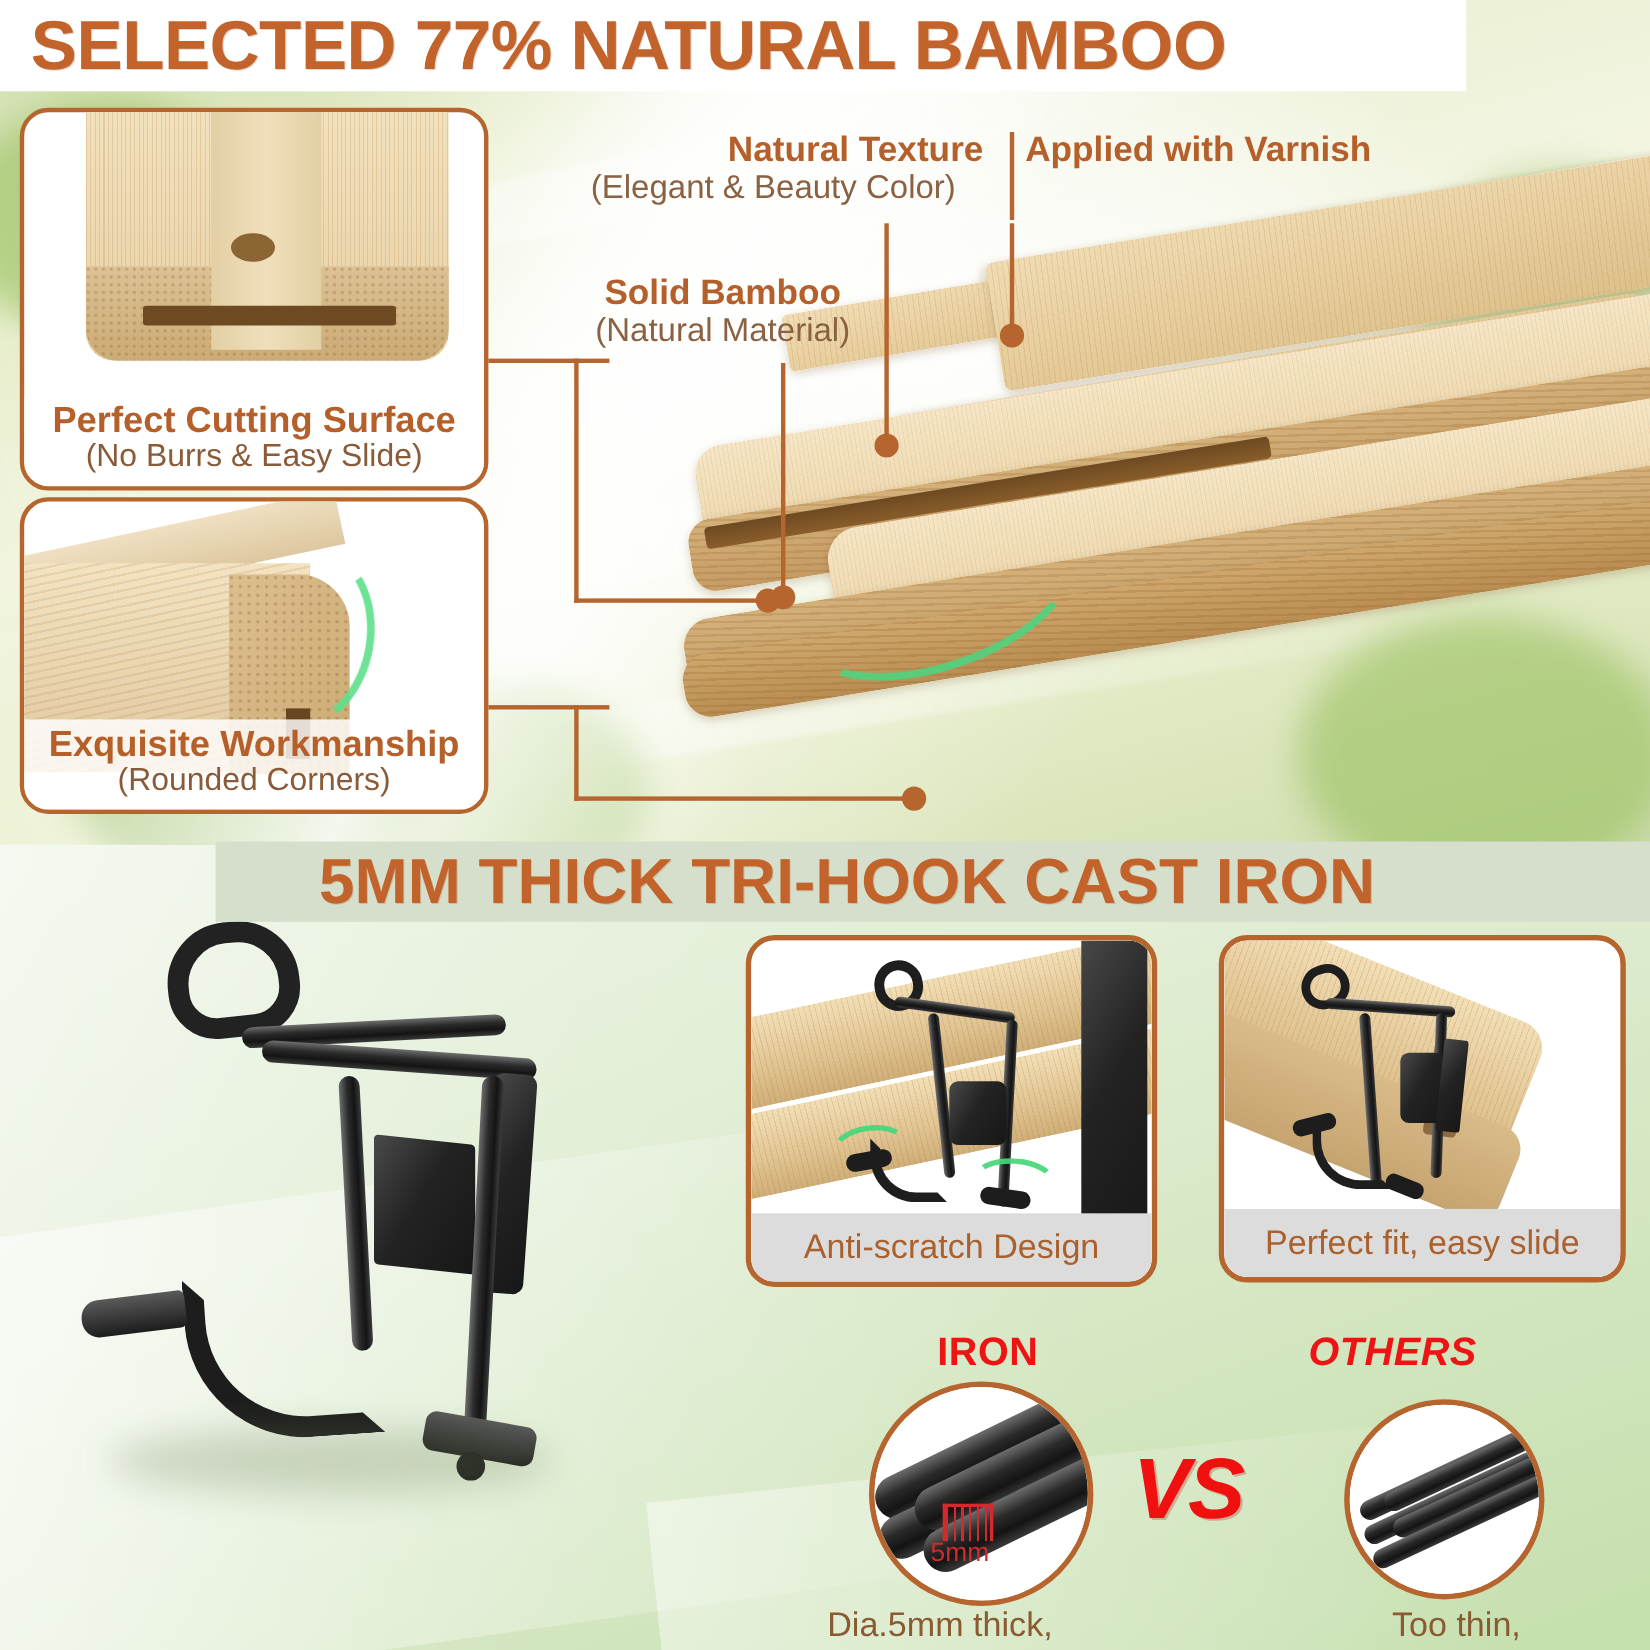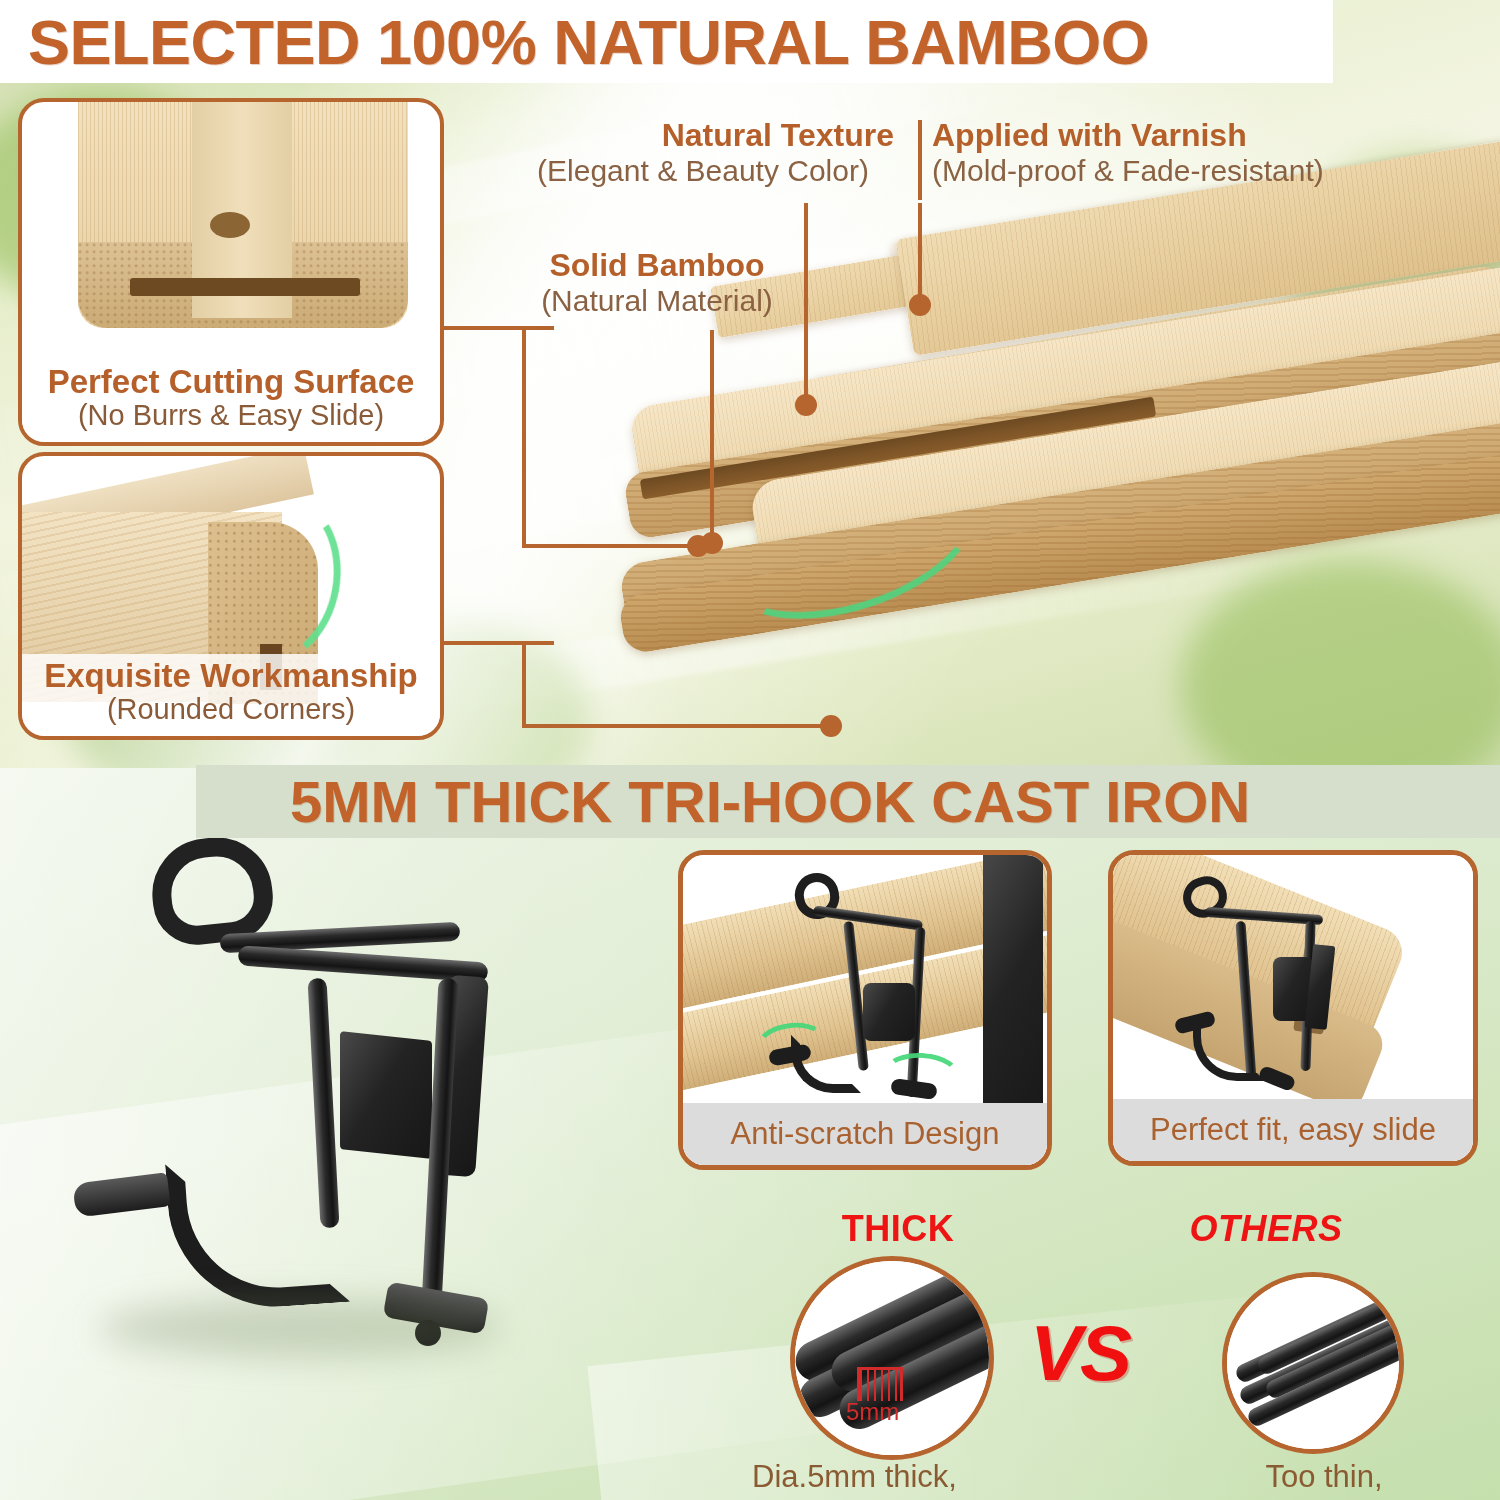--- a/index.html
+++ b/index.html
@@ -291,30 +291,29 @@
       </div>
     </div>
 
     <div class="callout" style="left:512px; top:118px;">
       <div class="co-main" style="text-align:right; width:382px;">Natural Texture</div>
       <div class="co-sub" style="text-align:center; width:382px;">(Elegant &amp; Beauty Color)</div>
     </div>
 
     <div class="callout" style="left:932px; top:118px;">
       <div class="co-main">Applied with Varnish</div>
-      <div class="co-sub">(Mold-proof &amp; Fade-resistant)</div>
     </div>
 
     <div class="callout" style="left:528px; top:248px;">
       <div class="co-main" style="text-align:center; width:258px;">Solid Bamboo</div>
       <div class="co-sub" style="text-align:center; width:258px;">(Natural Material)</div>
     </div>
 
     <div class="title-bar-1">
-      <div class="title-1">SELECTED 100% NATURAL BAMBOO</div>
+      <div class="title-1">SELECTED 77% NATURAL BAMBOO</div>
     </div>
   </div>
 
   <div class="sec-hook">
     <div class="hook-sheen"></div>
     <div class="hook-sheen2"></div>
 
     <div style="position:absolute; left:60px; top:60px; width:540px; height:620px;">
 
       <div style="position:absolute; left:92px; top:10px; width:120px; height:105px; border:19px solid #222;
@@ -384,21 +383,21 @@
         <div style="position:absolute; left:80px; top:160px; width:72px; height:66px; border:8px solid #1e1e1e;
                     border-top-color:transparent; border-right-color:transparent; border-radius:0 0 0 44px;"></div>
         <div style="position:absolute; left:62px; top:160px; width:40px; height:15px; border-radius:7px; background:#1d1d1d; transform:rotate(-14deg);"></div>
         <div style="position:absolute; left:146px; top:216px; width:36px; height:15px; border-radius:7px; background:#1d1d1d; transform:rotate(22deg);"></div>
       </div>
       <div class="pcap">
         <span class="pcap-txt">Perfect fit, easy slide</span>
       </div>
     </div>
 
-    <div class="cmp-label" style="left:808px; top:440px; width:180px; text-align:center;">THICK</div>
+    <div class="cmp-label" style="left:808px; top:440px; width:180px; text-align:center;">IRON</div>
     <div class="cmp-circle" style="left:790px; top:488px; width:204px; height:204px;">
       <div style="position:absolute; inset:0; background:#fff; overflow:hidden;">
         <div class="rod" style="left:-10px; top:34px; width:250px; height:40px; transform:rotate(-26deg);"></div>
         <div class="rod" style="left:-6px; top:70px; width:250px; height:40px; transform:rotate(-26deg);"></div>
         <div class="rod" style="left:26px; top:44px; width:250px; height:40px; transform:rotate(-26deg);"></div>
         <div class="rod" style="left:34px; top:82px; width:250px; height:40px; transform:rotate(-26deg);"></div>
         <div style="position:absolute; left:62px; top:106px; width:46px; height:34px;
                     border-left:3px solid #d12b2b; border-right:3px solid #d12b2b; border-top:3px solid #d12b2b;
                     background: repeating-linear-gradient(90deg, #d12b2b 0 2px, transparent 2px 7px);"></div>
       </div>

